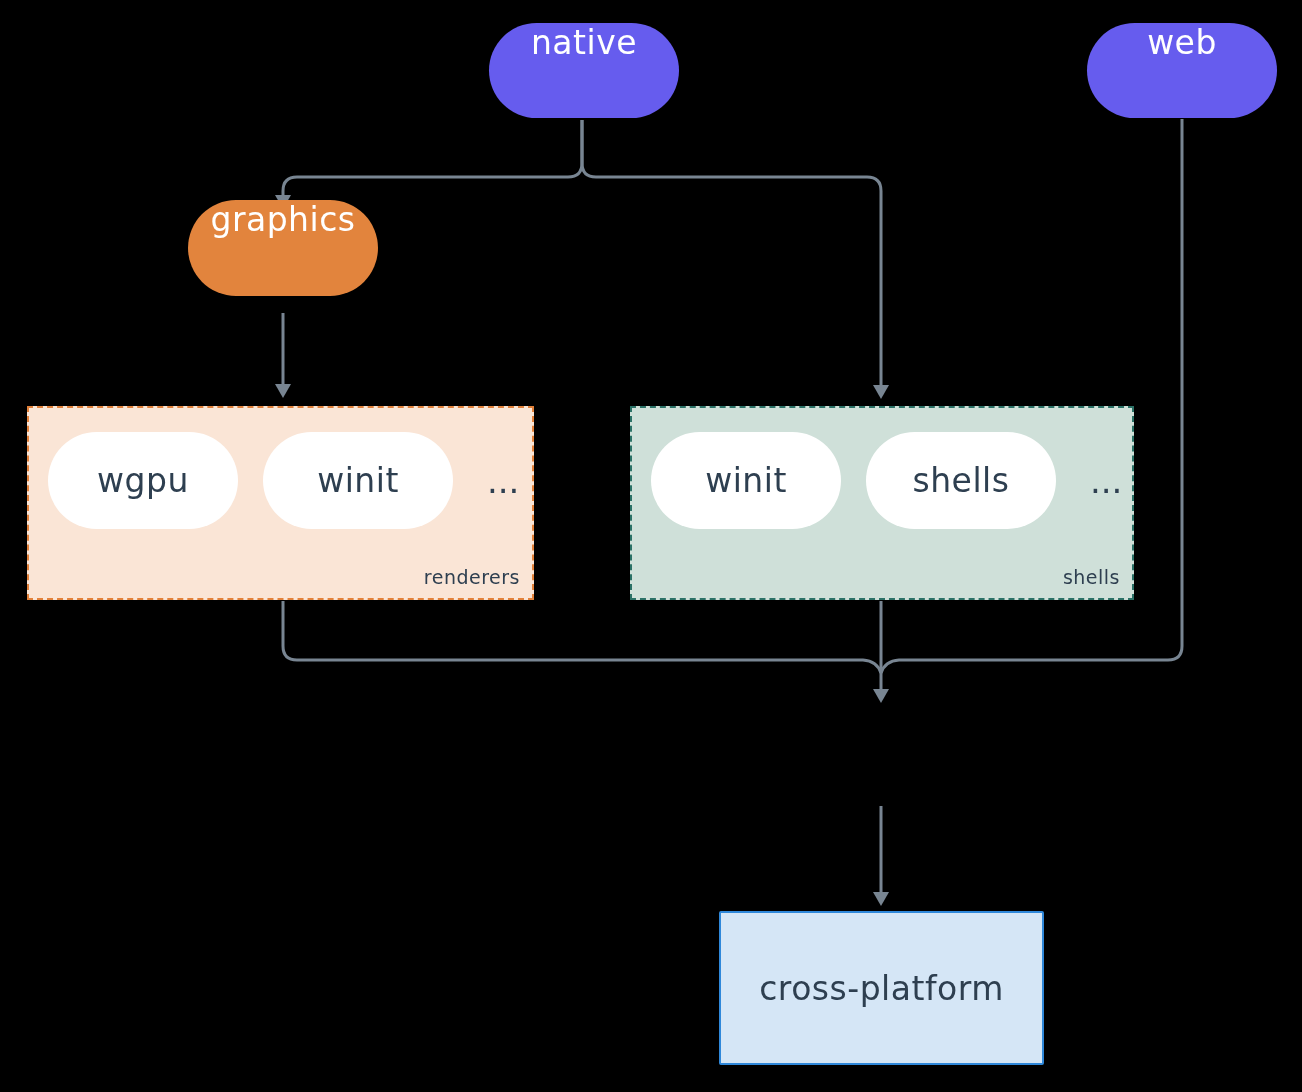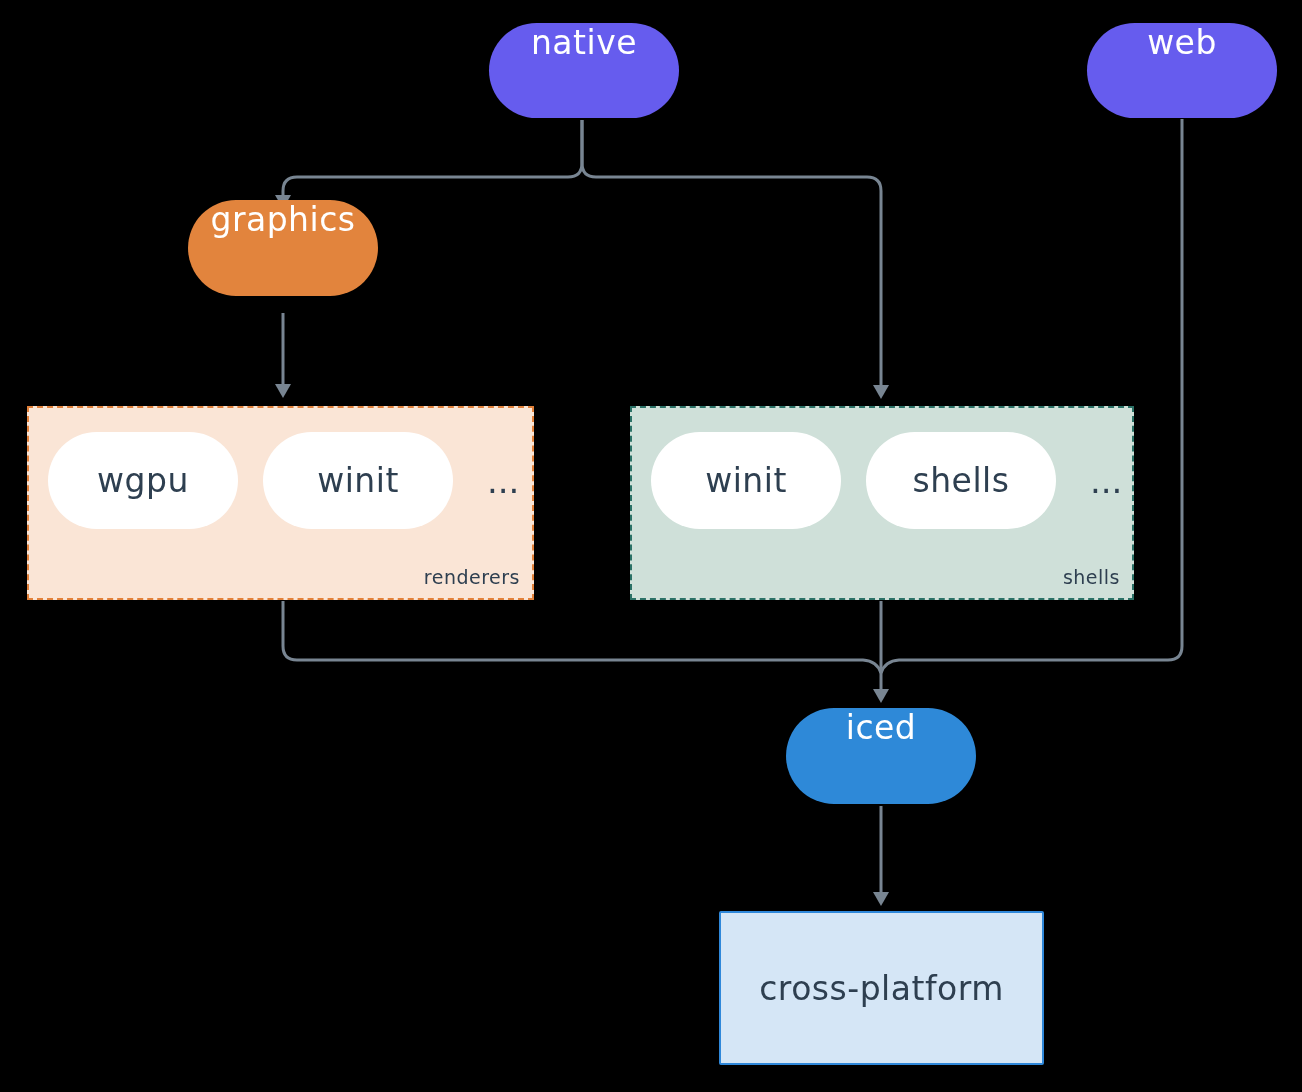--- a/index.html
+++ b/index.html
@@ -178,21 +178,18 @@
         <span>winit</span>
       </div>
       <div class="white-pill">
         <span>shells</span>
       </div>
       <span class="ellipsis">...</span>
     </div>
     <span class="group-label">shells</span>
   </div>
 
-  <div class="pill pill-iced">
-    <span>iced</span>
-  </div>
 
   <div class="app-box">
     <div>cross-platform</div>
   </div>
 
 </div>
 
 </body></html>

